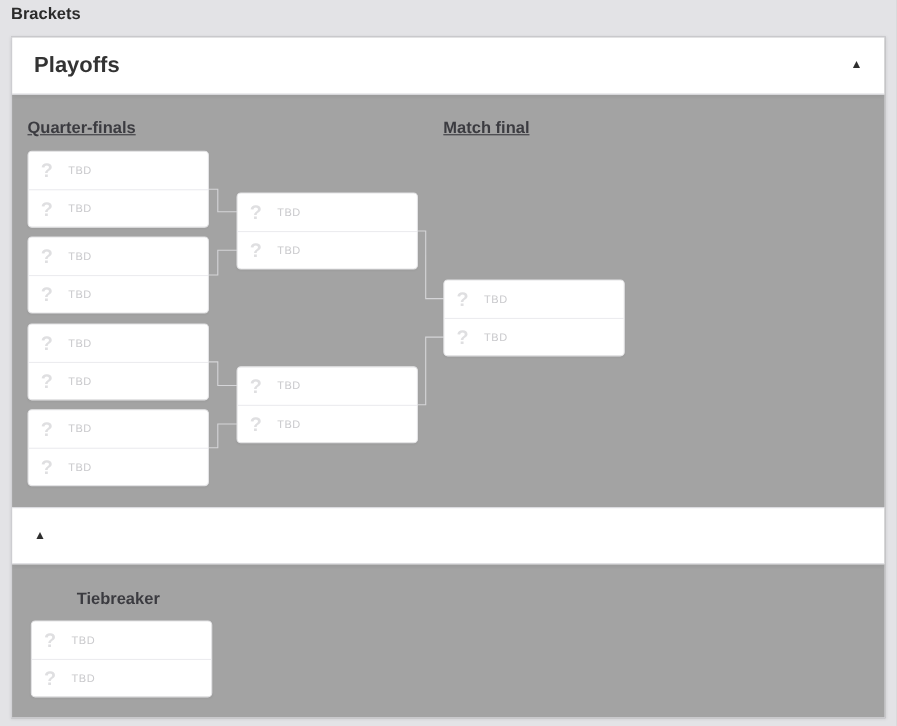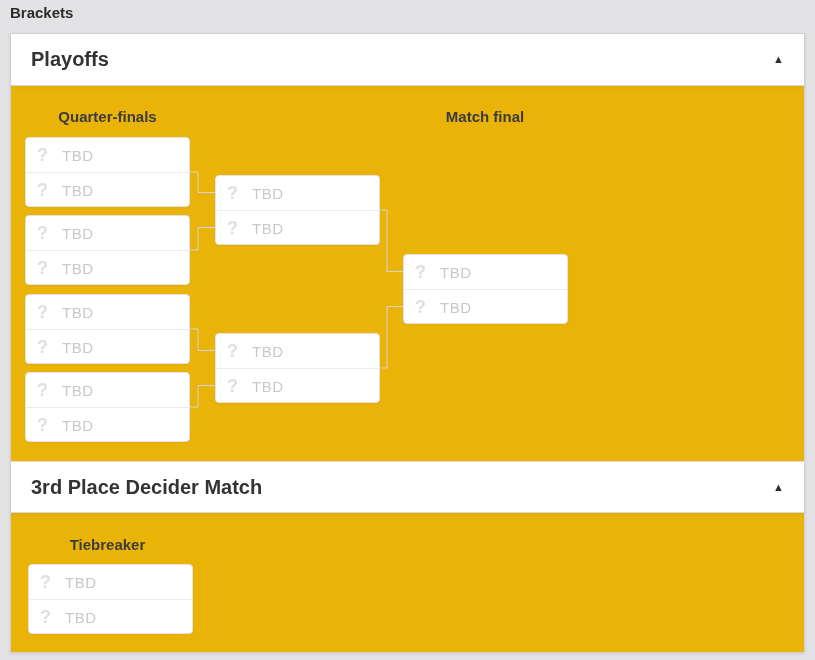--- a/index.html
+++ b/index.html
@@ -1,38 +1,38 @@
 <!DOCTYPE html>
 <html><head>
 <meta charset="utf-8">
 <style>
   html,body{margin:0;padding:0;}
   .page{position:relative;width:815px;height:660px;background:#e3e3e6;
         font-family:"Liberation Sans",sans-serif;overflow:hidden;}
   .page-title{position:absolute;left:10px;top:4px;font-size:15px;font-weight:700;color:#2b2b2b;}
   .card{position:absolute;left:10px;top:33px;width:793px;height:618px;
-        border:1px solid #d2d2d6;background:#eab308;box-shadow:0 1px 3px rgba(0,0,0,.10);}
+        border:1px solid #d2d2d6;background:#a3a3a3;box-shadow:0 1px 3px rgba(0,0,0,.10);}
   .section-header{position:absolute;left:0;width:100%;height:52px;background:#ffffff;
         border-bottom:1px solid #dadade;box-sizing:border-box;display:flex;align-items:center;
         justify-content:space-between;padding:0 20px;box-shadow:0 2px 3px rgba(0,0,0,.05);cursor:pointer;}
   .section-header.third{top:427px;border-top:1px solid #dadade;}
   .section-title{font-size:20px;font-weight:700;color:#333333;}
   .collapse-arrow{font-size:11px;color:#2e2e2e;line-height:1;}
   .bracket-content{position:absolute;left:0;top:53px;width:793px;height:374px;}
   .connectors{position:absolute;left:0;top:0;}
   .connectors polyline{fill:none;stroke:#d5d5d8;stroke-width:1;}
-  .round-label{position:absolute;top:8px;height:43px;line-height:43px;text-align:center;
-        font-size:15px;font-weight:700;color:#3b3b40;}
+  .round-label{position:absolute;top:8px;height:43px;line-height:43px;
+        font-size:15px;font-weight:700;color:#3b3b40;text-decoration:underline;}
   .round-label.highlighted{background:#e9e9eb;}
   .match{position:absolute;width:165px;height:70px;box-sizing:border-box;background:#ffffff;
         border:1px solid #e3e3e5;border-radius:4px;box-shadow:0 1px 2px rgba(0,0,0,.04);}
   .slot{height:34px;display:flex;align-items:center;padding-left:9px;cursor:pointer;}
   .slot + .slot{border-top:1px solid #ececef;}
   .q-icon{width:15px;font-size:18px;font-weight:700;color:#dfdfe1;text-align:center;}
-  .slot-name{margin-left:12px;font-size:15px;color:#c9c9cc;letter-spacing:.5px;}
+  .slot-name{margin-left:12px;font-size:10px;color:#c9c9cc;letter-spacing:.5px;}
   .tb-content{position:absolute;left:0;top:479px;width:800px;height:139px;}
   .tb-label{position:absolute;left:14px;top:23px;width:165px;text-align:center;
         font-size:15px;font-weight:700;color:#3b3b40;}
 </style>
 </head>
 <body>
 
 <div class="page">
   <div class="page-title">Brackets</div>
 
@@ -129,21 +129,20 @@
           <span class="slot-name">TBD</span>
         </div>
         <div class="slot">
           <span class="q-icon">?</span>
           <span class="slot-name">TBD</span>
         </div>
       </div>
     </div>
 
     <div class="section-header third">
-      <span class="section-title">3rd Place Decider Match</span>
       <span class="collapse-arrow">▲</span>
     </div>
 
     <div class="tb-content">
       <div class="tb-label">Tiebreaker</div>
 
       <div class="match" style="left:17px;top:51px">
         <div class="slot">
           <span class="q-icon">?</span>
           <span class="slot-name">TBD</span>

